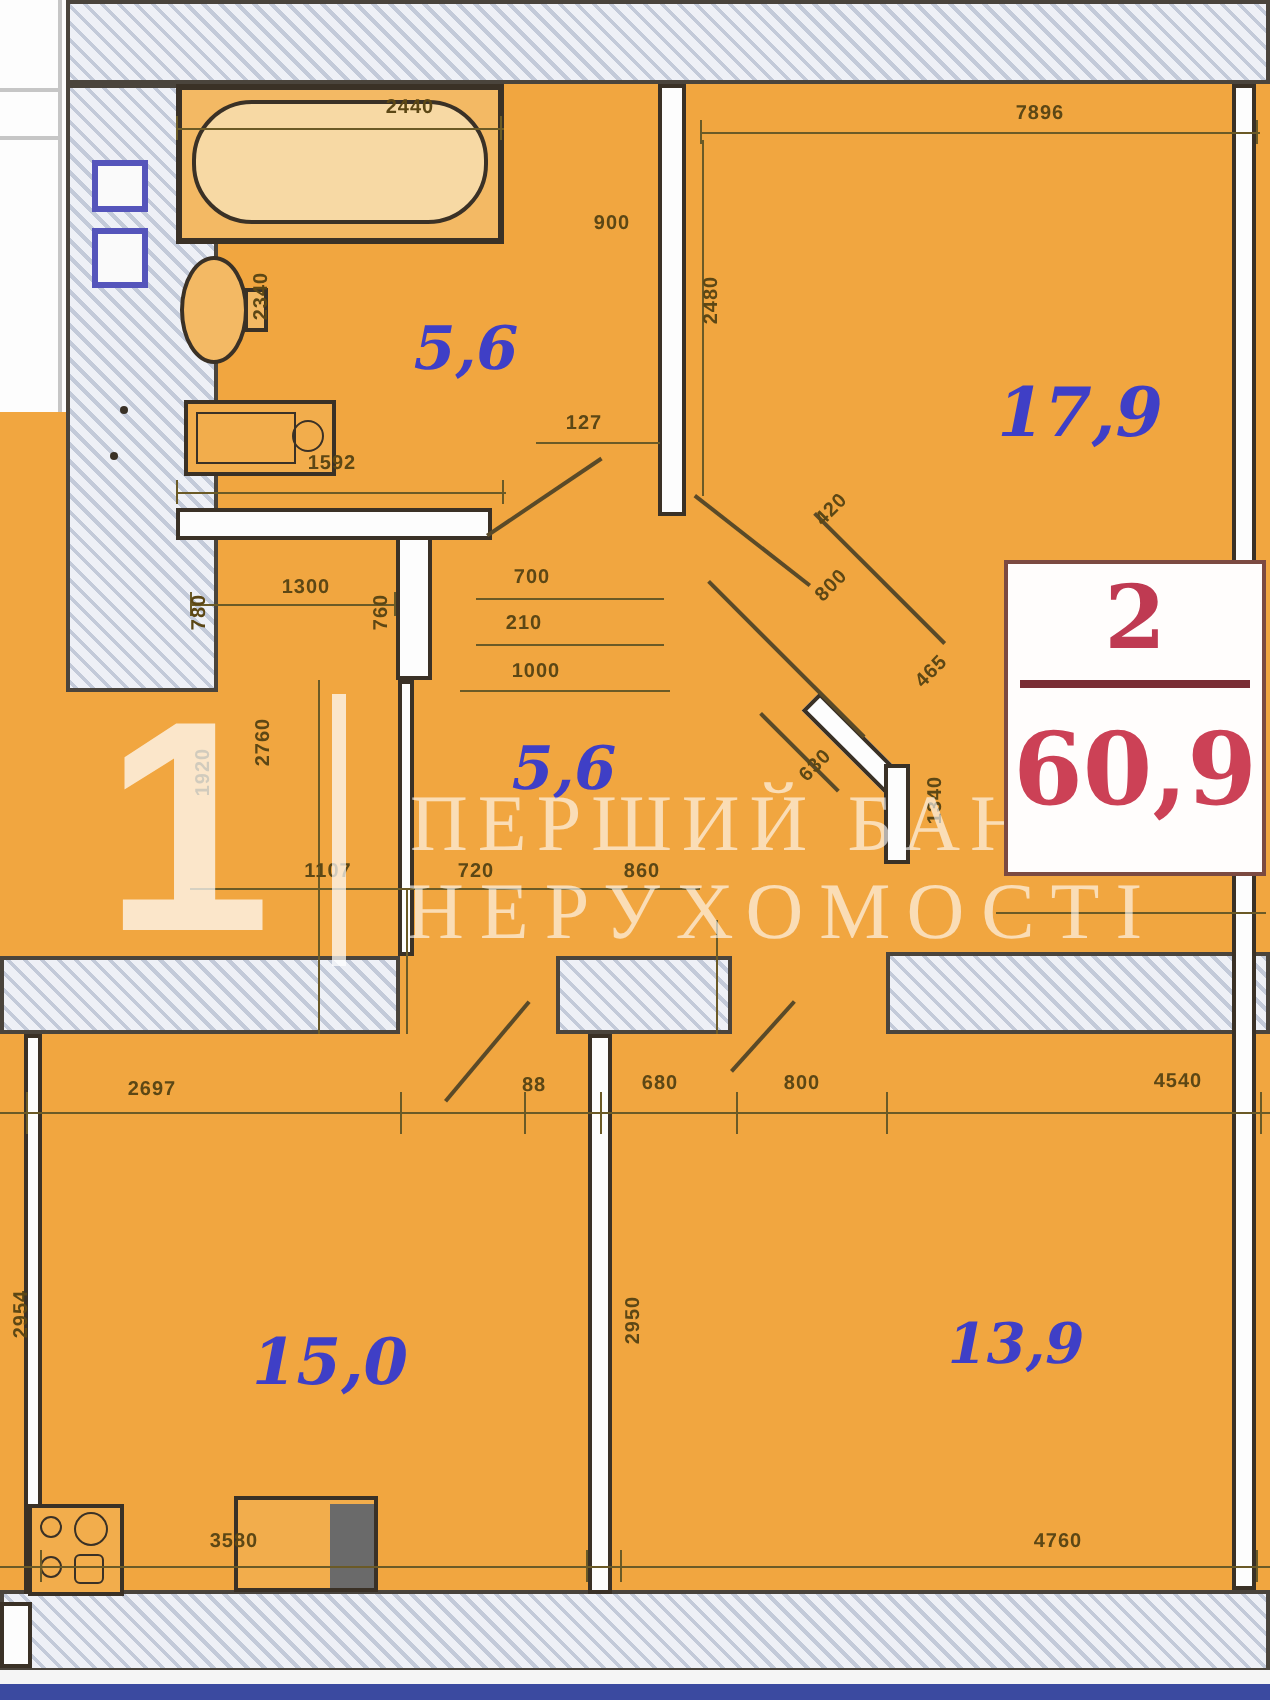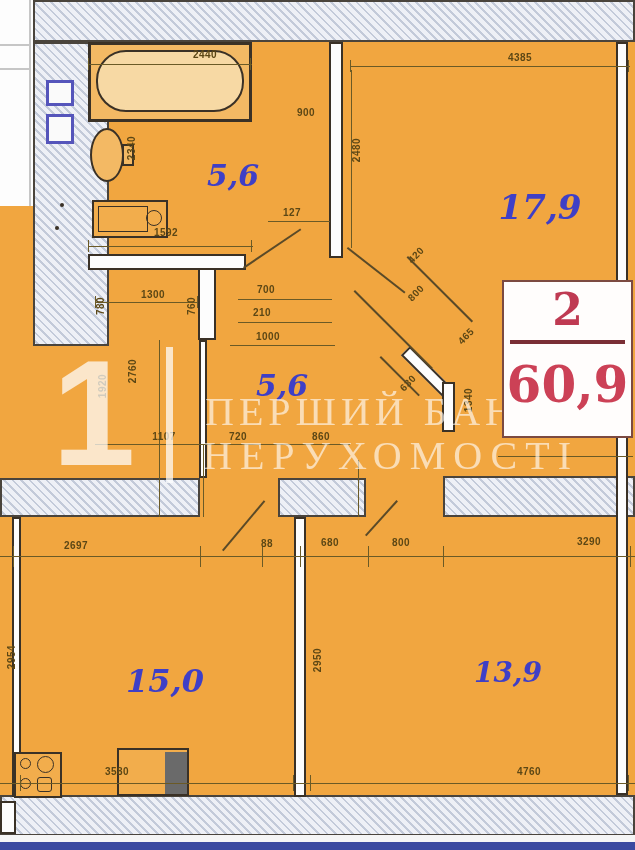--- a/index.html
+++ b/index.html
@@ -125,21 +125,21 @@
     <div class="dln" style="left:243px;top:267px;width:69px;transform:rotate(-34deg);"></div>
     <div class="dln" style="left:348px;top:247px;width:73px;transform:rotate(38deg);"></div>
     <div class="dln" style="left:222px;top:550px;width:65px;transform:rotate(-50deg);"></div>
     <div class="dln" style="left:365px;top:535px;width:47px;transform:rotate(-48deg);"></div>
     <div class="dln" style="left:355px;top:290px;width:110px;transform:rotate(45deg);"></div>
     <div class="dln" style="left:408px;top:256px;width:92px;transform:rotate(45deg);"></div>
     <div class="dln" style="left:381px;top:356px;width:55px;transform:rotate(45deg);"></div>
   </div>
 
   <div class="dim" style="left:205px;top:54px;">2440</div>
-  <div class="dim" style="left:520px;top:57px;">4385</div>
+  <div class="dim" style="left:520px;top:57px;">7896</div>
   <div class="dim" style="left:306px;top:96px;margin-top:16px;">900</div>
   <div class="dim v" style="left:131px;top:148px;">2340</div>
   <div class="dim" style="left:166px;top:232px;">1592</div>
   <div class="dim" style="left:292px;top:212px;">127</div>
   <div class="dim v" style="left:356px;top:150px;">2480</div>
   <div class="dim diag" style="left:416px;top:255px;">420</div>
   <div class="dim diag" style="left:416px;top:293px;">800</div>
   <div class="dim diag" style="left:466px;top:336px;">465</div>
   <div class="dim diag" style="left:408px;top:383px;">630</div>
   <div class="dim v" style="left:468px;top:400px;">1340</div>
@@ -152,21 +152,21 @@
   <div class="dim v" style="left:191px;top:306px;">760</div>
   <div class="dim v" style="left:132px;top:371px;">2760</div>
   <div class="dim v" style="left:102px;top:386px;">1920</div>
   <div class="dim" style="left:164px;top:436px;">1107</div>
   <div class="dim" style="left:238px;top:436px;">720</div>
   <div class="dim" style="left:321px;top:436px;">860</div>
   <div class="dim" style="left:76px;top:545px;">2697</div>
   <div class="dim" style="left:267px;top:543px;">88</div>
   <div class="dim" style="left:330px;top:542px;">680</div>
   <div class="dim" style="left:401px;top:542px;">800</div>
-  <div class="dim" style="left:589px;top:541px;">3290</div>
+  <div class="dim" style="left:589px;top:541px;">4540</div>
   <div class="dim v" style="left:11px;top:657px;">2954</div>
   <div class="dim v" style="left:317px;top:660px;">2950</div>
   <div class="dim" style="left:117px;top:771px;">3580</div>
   <div class="dim" style="left:529px;top:771px;">4760</div>
 
   <div class="area" style="left:233px;top:175px;font-size:30px;">5,6</div>
   <div class="area" style="left:540px;top:207px;font-size:34px;">17,9</div>
   <div class="area" style="left:282px;top:385px;font-size:30px;">5,6</div>
   <div class="area" style="left:165px;top:681px;font-size:32px;">15,0</div>
   <div class="area" style="left:508px;top:672px;font-size:28px;">13,9</div>

